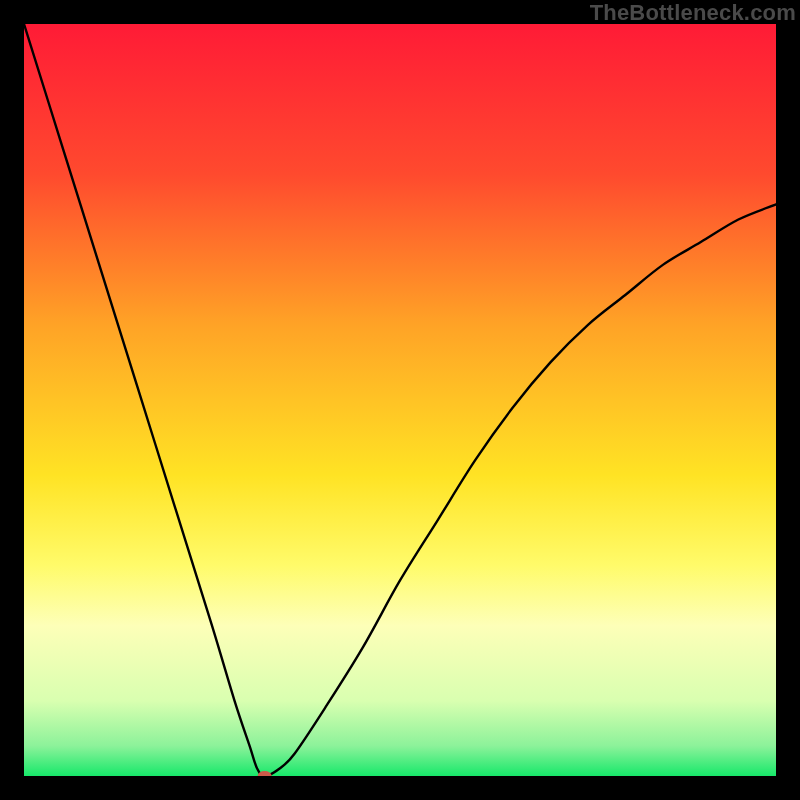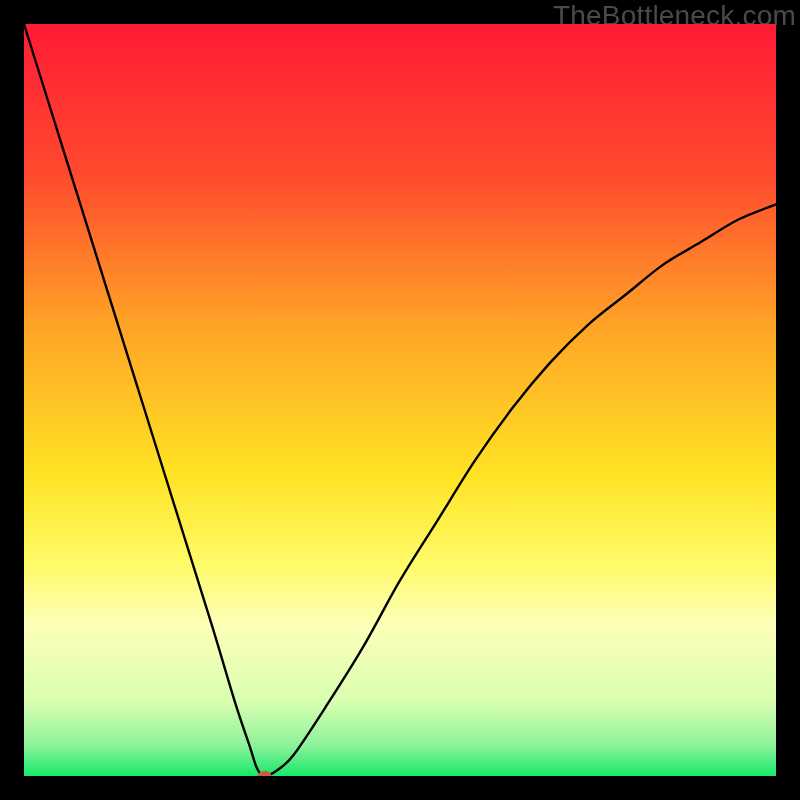--- a/index.html
+++ b/index.html
@@ -24,22 +24,22 @@
     top: 0;
     left: 0;
     width: 752px;
     height: 752px;
   }
   .watermark {
     position: absolute;
     top: 0px;
     right: 4px;
     color: #4a4a4a;
-    font-size: 28px;
-    font-weight: 400;
+    font-size: 22px;
+    font-weight: 700;
     letter-spacing: 0.2px;
     user-select: none;
   }
   svg {
     display: block;
   }
 </style>
 </head>
 <body>
 

